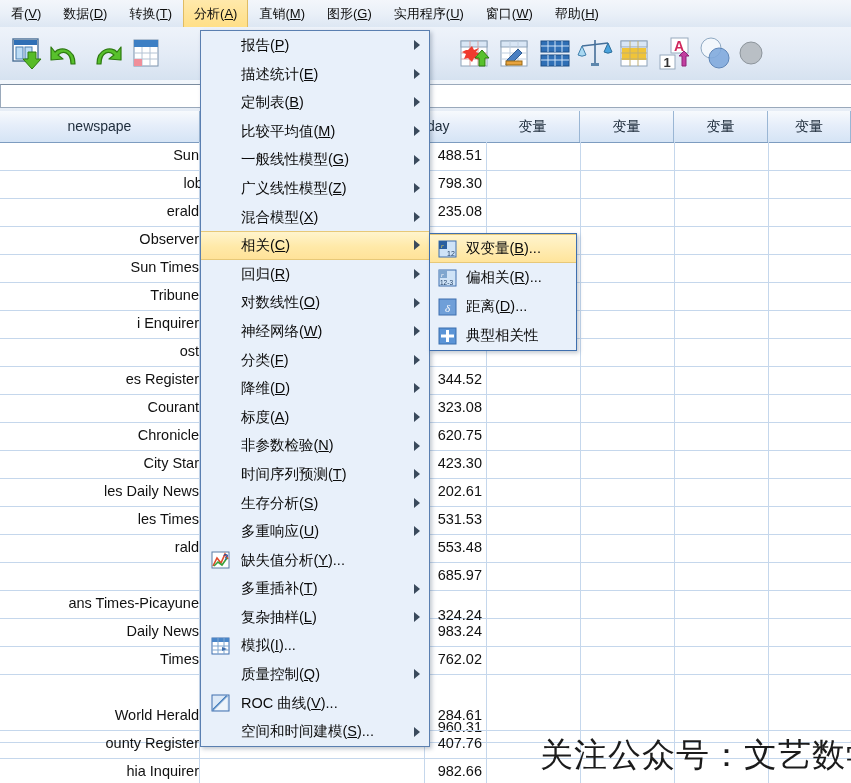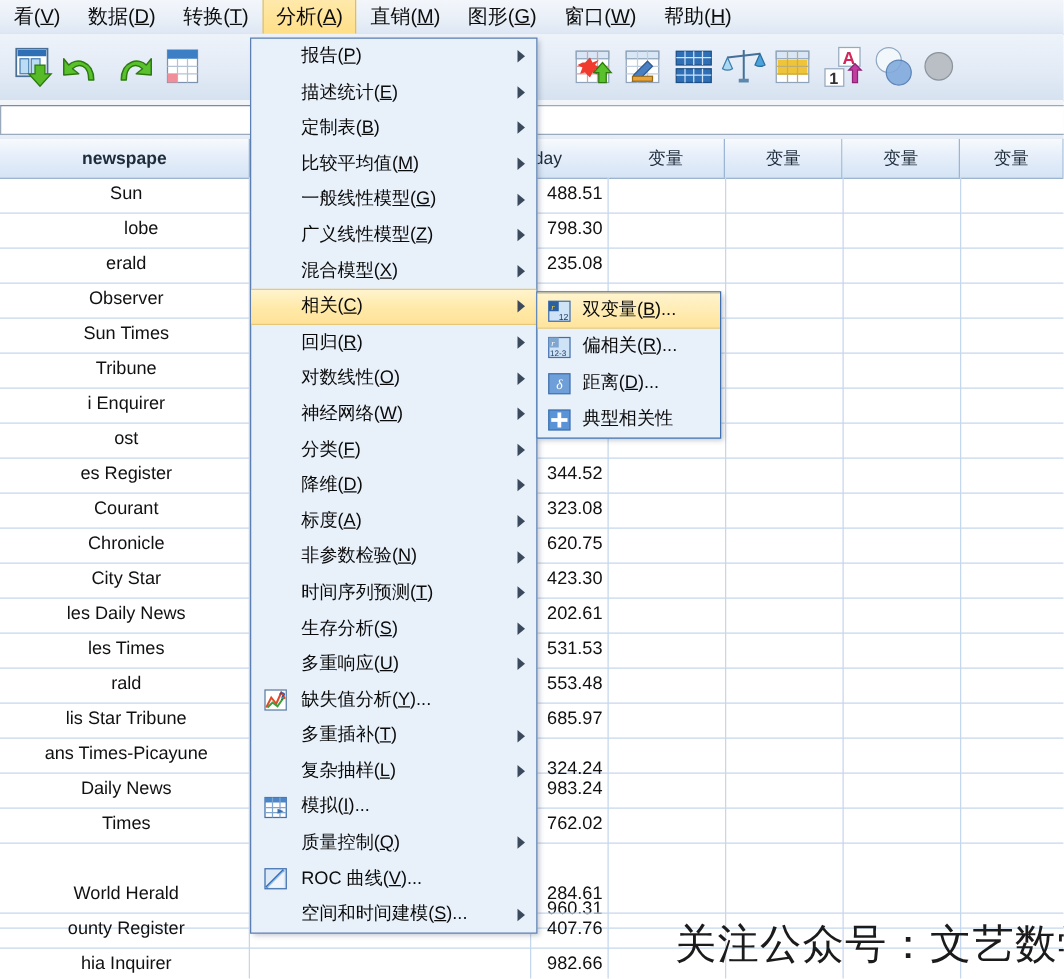--- a/index.html
+++ b/index.html
@@ -13,21 +13,21 @@
 
   
   .menubar{
     position:absolute;left:0;top:0;width:851px;height:27px;
     background:linear-gradient(to bottom,#f3f6fb 0%,#eaf0f8 50%,#dde7f3 100%);
     border-bottom:1px solid #a8bdd4;
     display:flex;align-items:center;
   }
   .menubar .mi{
     height:27px;line-height:27px;padding:0 11px;white-space:nowrap;
-    font-size:16px;color:#0d0d0d;cursor:default;
+    font-size:13px;color:#0d0d0d;cursor:default;
   }
   .menubar .mi.active{
     background:linear-gradient(to bottom,#ffe9ab 0%,#ffdf87 100%);
     border-left:1px solid #e0bc63;border-right:1px solid #e0bc63;
     padding:0 10px;
   }
   .menubar .mi u{text-decoration:underline;}
 
   
   .toolbar{
@@ -64,21 +64,21 @@
     font-size:14px;color:#1d2b3a;
     border-right:1px solid #9ab6d4;
     background:linear-gradient(to bottom,#f7fafd 0%,#e6eefa 45%,#d5e4f5 100%);
     overflow:hidden;white-space:nowrap;
   }
   .ghead .hc.left{text-align:left;padding-left:3px;}
   .gbody{position:absolute;left:0;top:31px;width:851px;height:641px;}
   .grow{position:absolute;left:0;width:851px;height:28px;border-bottom:1px solid #c5d7ec;}
   .cell{position:absolute;top:0;height:28px;line-height:27px;font-size:14.5px;
         color:#111;white-space:nowrap;overflow:hidden;border-right:1px solid #c5d7ec;}
-  .cell.txt{padding-left:3px;text-align:center;}
+  .cell.txt{padding-left:3px;text-align:right;}
   .cell.num{padding-right:3px;text-align:right;}
   .vline{position:absolute;top:0;width:1px;height:641px;background:#c5d7ec;}
 
   
   .menu{
     position:absolute;left:200px;top:30px;width:228px;
     background:#e8f0fa;border:1px solid #5a7fb0;
     box-shadow:2px 2px 4px rgba(40,60,90,.28);
     z-index:40;
   }
@@ -133,20 +133,21 @@
 
 <div id="app">
 
   <div class="menubar" id="menubar">
       <div class="mi">看(<u>V</u>)</div>
       <div class="mi">数据(<u>D</u>)</div>
       <div class="mi">转换(<u>T</u>)</div>
       <div class="mi active">分析(<u>A</u>)</div>
       <div class="mi">直销(<u>M</u>)</div>
       <div class="mi">图形(<u>G</u>)</div>
+      <div class="mi">实用程序(<u>U</u>)</div>
       <div class="mi">窗口(<u>W</u>)</div>
       <div class="mi">帮助(<u>H</u>)</div>
     </div>
 
   <div class="toolbar">
 
     <div class="tb-row" style="left:6px;">
 
       <div class="tbtn">
         <svg width="36" height="40" viewBox="0 0 36 40">
@@ -277,21 +278,21 @@
     </div>
   </div>
 
   <div class="editstrip">
     <div class="editbox"></div>
     <div class="editbox2"></div>
   </div>
 
   <div class="grid">
     <div class="ghead" id="ghead">
-        <div class="hc" style="left: 0px; width: 199px; font-weight: bold;">newspape</div>
+        <div class="hc" style="left: 0px; width: 199px;">newspape</div>
         <div class="hc left" style="left: 424px; width: 61px;">day</div>
         <div class="hc" style="left: 486px; width: 93px;">变量</div>
         <div class="hc" style="left: 580px; width: 93px;">变量</div>
         <div class="hc" style="left: 674px; width: 93px;">变量</div>
         <div class="hc" style="left: 768px; width: 82px;">变量</div>
       </div>
     <div class="gbody" id="gbody">
         <div class="vline" style="left: 424px;"></div>
         <div class="vline" style="left: 486px;"></div>
         <div class="vline" style="left: 580px;"></div>
@@ -352,21 +353,20 @@
         </div>
         <div class="grow" style="top: 364px;">
           <div class="cell txt" style="left: 0px; width: 196px; border-right: none;">les Times</div>
           <div class="cell num" style="left: 424px; width: 58px; border-right: none;">531.53</div>
         </div>
         <div class="grow" style="top: 392px;">
           <div class="cell txt" style="left: 0px; width: 196px; border-right: none;">rald</div>
           <div class="cell num" style="left: 424px; width: 58px; border-right: none;">553.48</div>
         </div>
         <div class="grow" style="top: 420px;">
-          <div class="cell txt" style="left: 0px; width: 196px; border-right: none;">lis Star Tribune</div>
           <div class="cell num" style="left: 424px; width: 58px; border-right: none;">685.97</div>
         </div>
         <div class="grow" style="top: 448px;">
           <div class="cell txt" style="left: 0px; width: 196px; border-right: none;">ans Times-Picayune</div>
           <div class="cell num" style="left: 424px; width: 58px; border-right: none; margin-top: 12px;">324.24</div>
         </div>
         <div class="grow" style="top: 476px;">
           <div class="cell txt" style="left: 0px; width: 196px; border-right: none;">Daily News</div>
           <div class="cell num" style="left: 424px; width: 58px; border-right: none;">983.24</div>
         </div>

